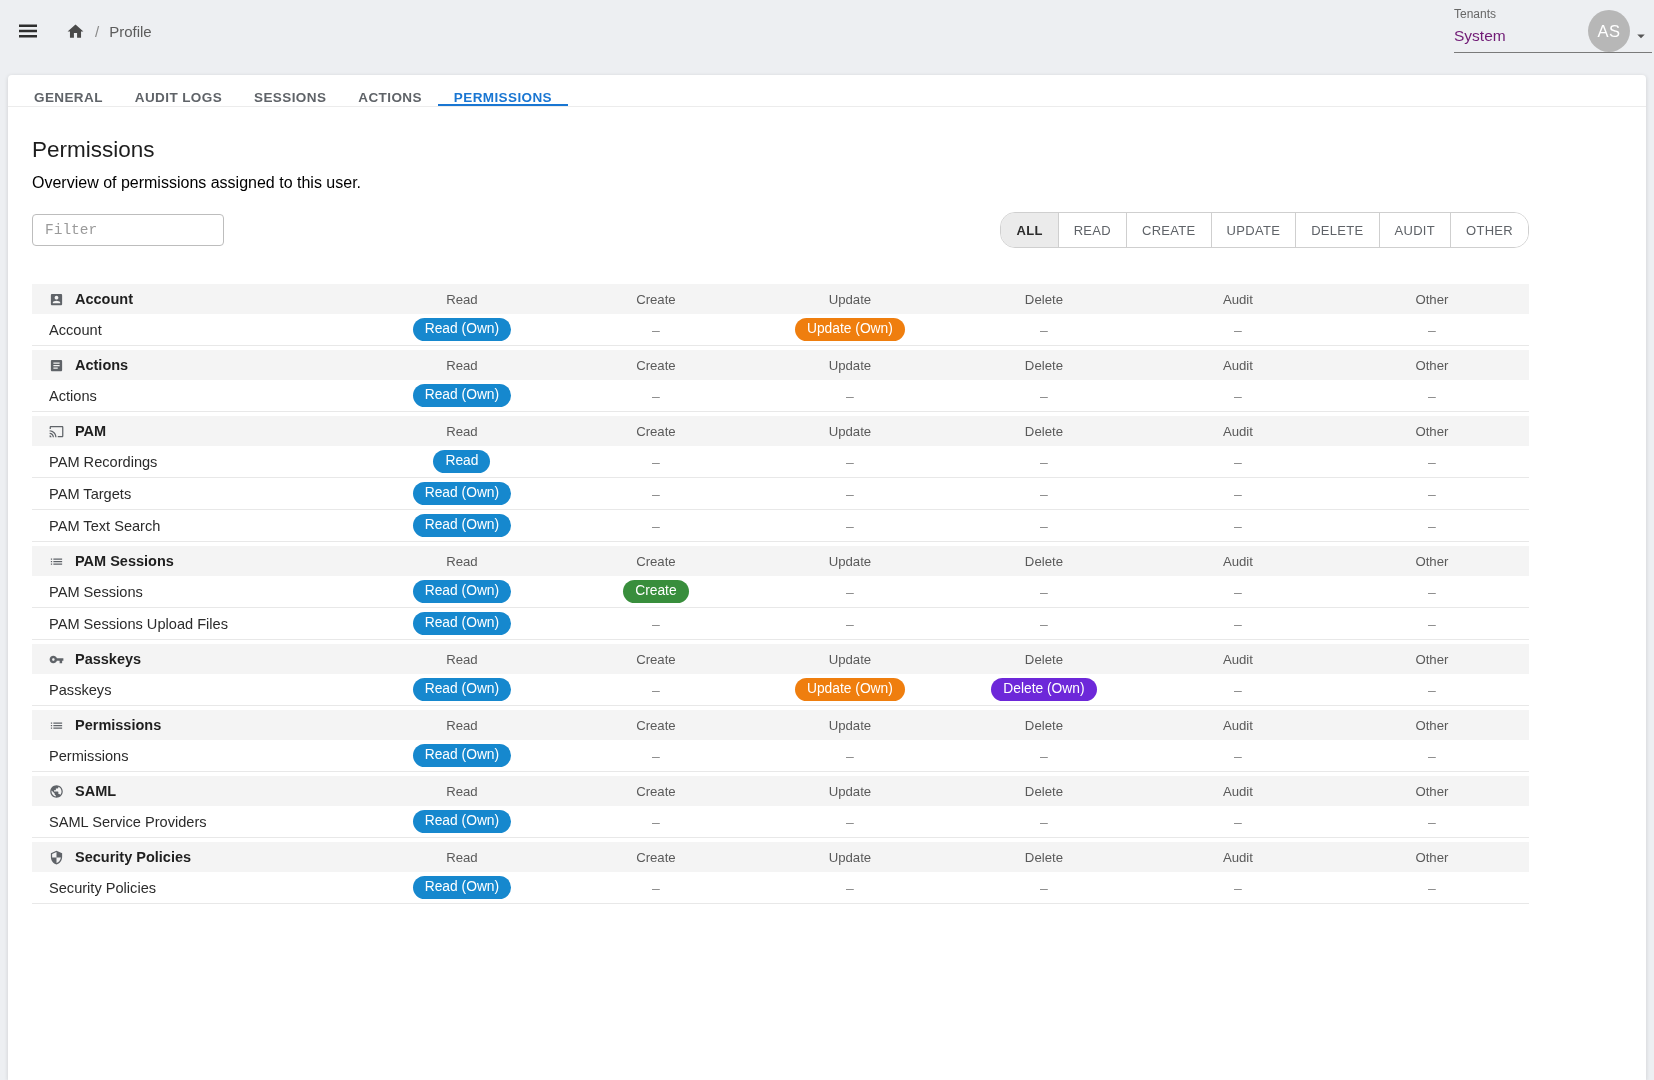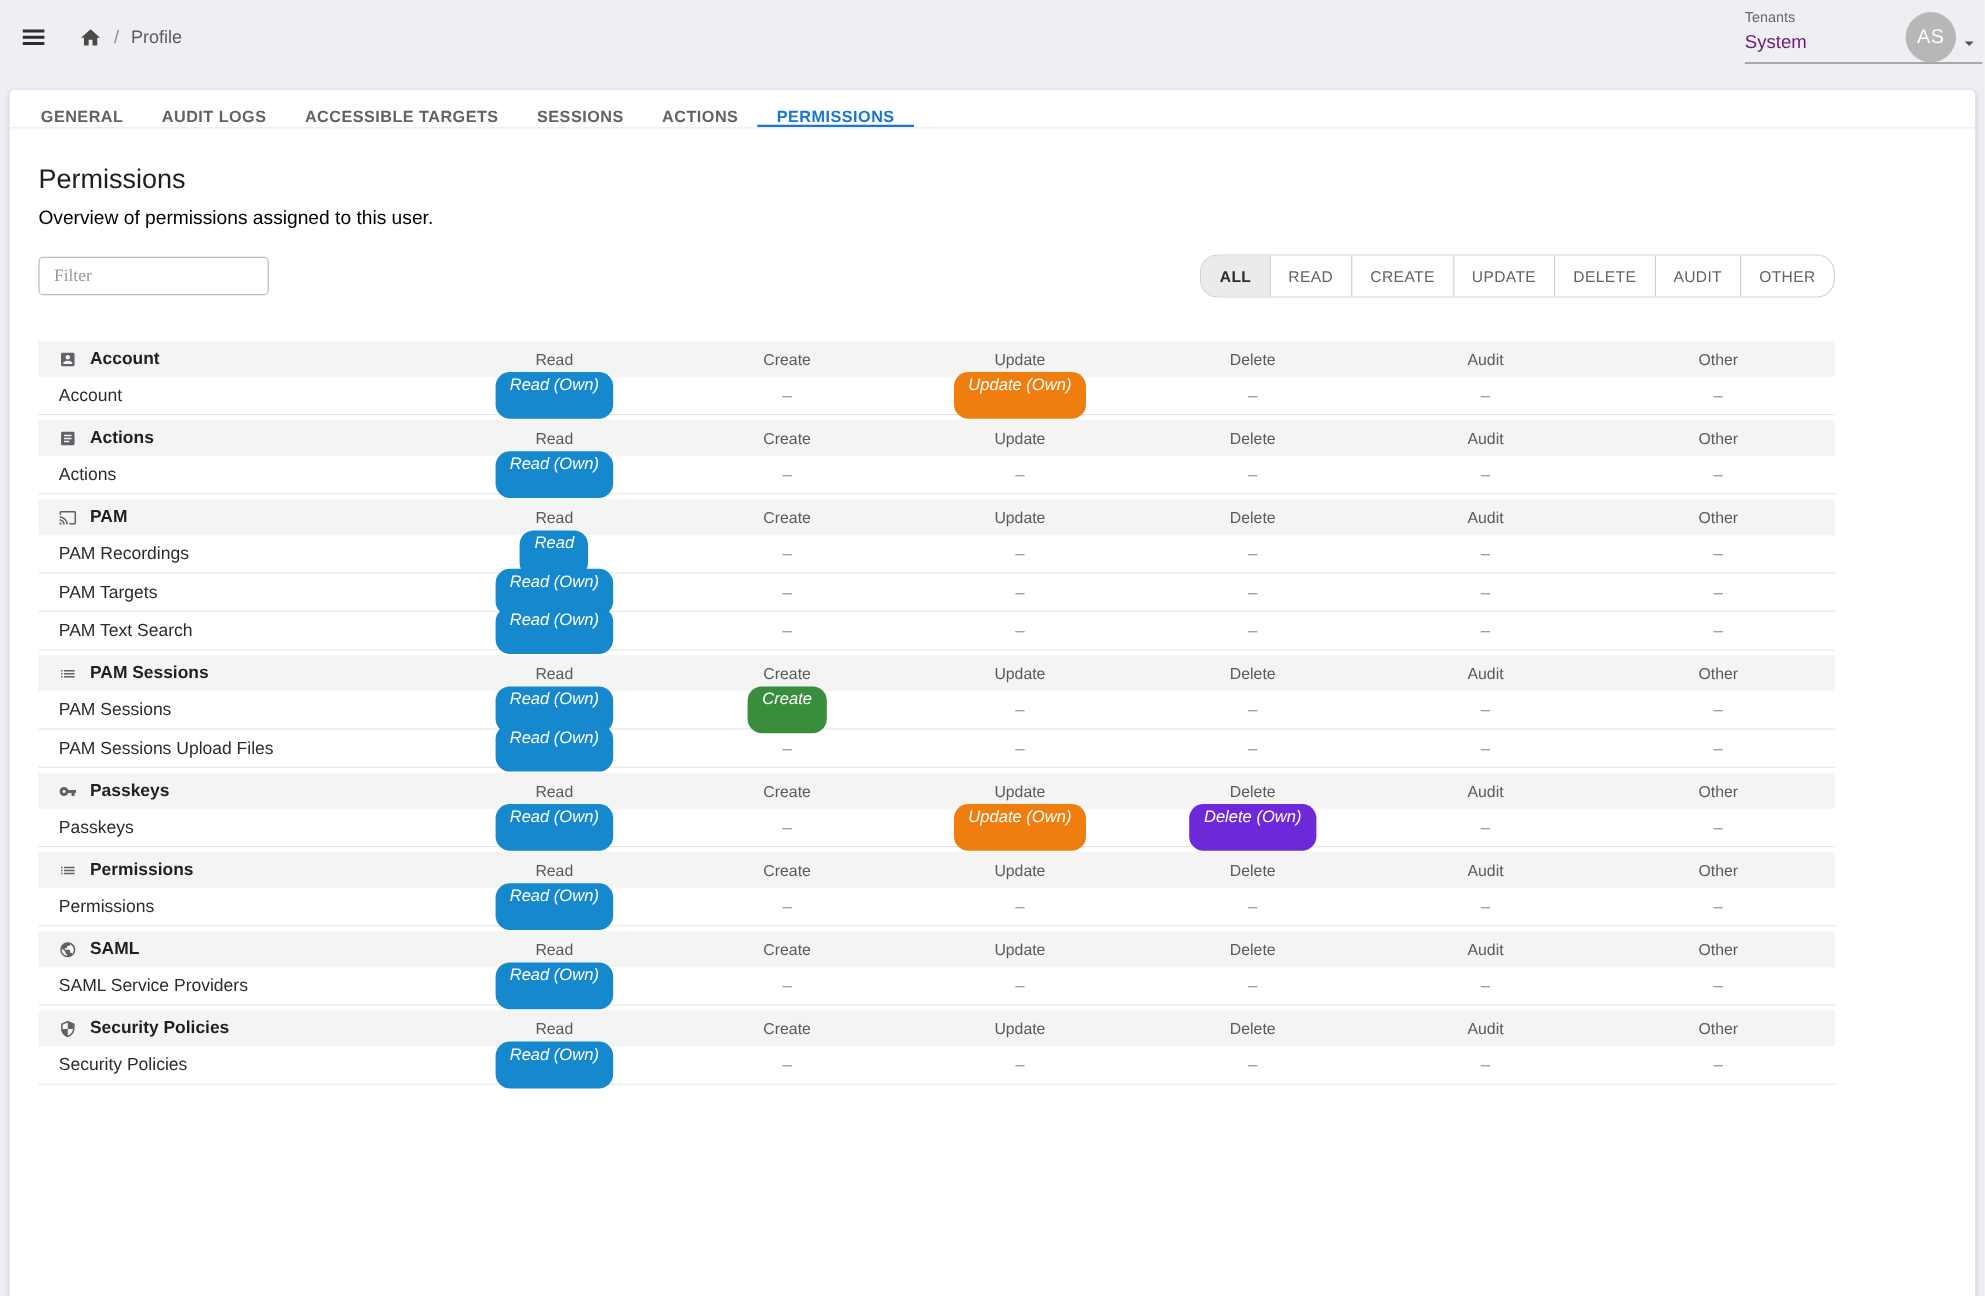--- a/index.html
+++ b/index.html
@@ -58,21 +58,21 @@
   .page-title { margin-top:30px; font-size:22.5px; font-weight:400; color:#1d1d1d; }
   .page-subtitle { margin-top:11px; font-size:16px; color:#000000; }
   
   .toolbar {
     margin-top:20px; margin-bottom:36px;
     display:flex; justify-content:space-between; align-items:center;
   }
   .filter-input {
     width:192px; height:32px; border:1px solid #bdbdbd; border-radius:4px;
     padding:0 12px; font-size:14.5px; color:#333; outline:none;
-    font-family:Liberation Serif, serif;
+    font-family:Liberation Mono, monospace;
   }
   .filter-input::placeholder { color:#9a9a9a; }
   .btn-group {
     display:flex; border:1px solid #cfcfcf; border-radius:15px; overflow:hidden;
   }
   .btn-group button {
     height:34px; padding:0 15px; background:#fff; border:none;
     border-left:1px solid #cfcfcf; font-size:13px; font-weight:500;
     letter-spacing:.3px; color:#5f6368; cursor:pointer;
     font-family:"Liberation Sans", sans-serif;
@@ -90,22 +90,22 @@
   .gh-label .g-icon { width:15px; height:15px; color:#5f6368; display:inline-flex; }
   .gh-label .g-icon svg { width:15px; height:15px; }
   .g-name { font-size:14.5px; font-weight:700; color:#1f1f1f; }
   .col-head { width:12.96%; text-align:center; font-size:13.2px; color:#5a5a5a; }
   .prow {
     display:flex; align-items:center; height:32px; border-bottom:1px solid #e8e8e8;
   }
   .row-label { width:22.24%; padding-left:17px; font-size:14.6px; color:#2b2b2b; }
   .cell { width:12.96%; text-align:center; }
   .badge {
-    display:inline-block; padding:2px 12px 20px; border-radius:12px;
-    color:#fff; font-size:13.8px; line-height:17px; white-space:nowrap;font-style:italic;
+    display:inline-block; padding:2px 12px 4px; border-radius:12px;
+    color:#fff; font-size:13.8px; line-height:17px; white-space:nowrap;
   }
   .dash { color:#8f8f8f; font-size:14px; }
   svg { display:block; fill:currentColor; }
 </style>
 </head>
 <body>
 
 <header class="app-header">
   <span class="hamburger">
     <svg viewBox="0 0 24 24">
@@ -132,21 +132,20 @@
       </span>
     </div>
   </div>
   <div class="avatar">AS</div>
 </header>
 
 <main class="card">
   <div class="tabs" id="tabs">
       <div class="tab">GENERAL</div>
       <div class="tab">AUDIT LOGS</div>
-      <div class="tab">ACCESSIBLE TARGETS</div>
       <div class="tab">SESSIONS</div>
       <div class="tab">ACTIONS</div>
       <div class="tab active">PERMISSIONS</div>
     </div>
   <div class="content">
     <h1 class="page-title">Permissions</h1>
     <p class="page-subtitle">Overview of permissions assigned to this user.</p>
     <div class="toolbar">
       <input class="filter-input" type="text" placeholder="Filter" style="">
       <div class="btn-group" id="filterButtons">

